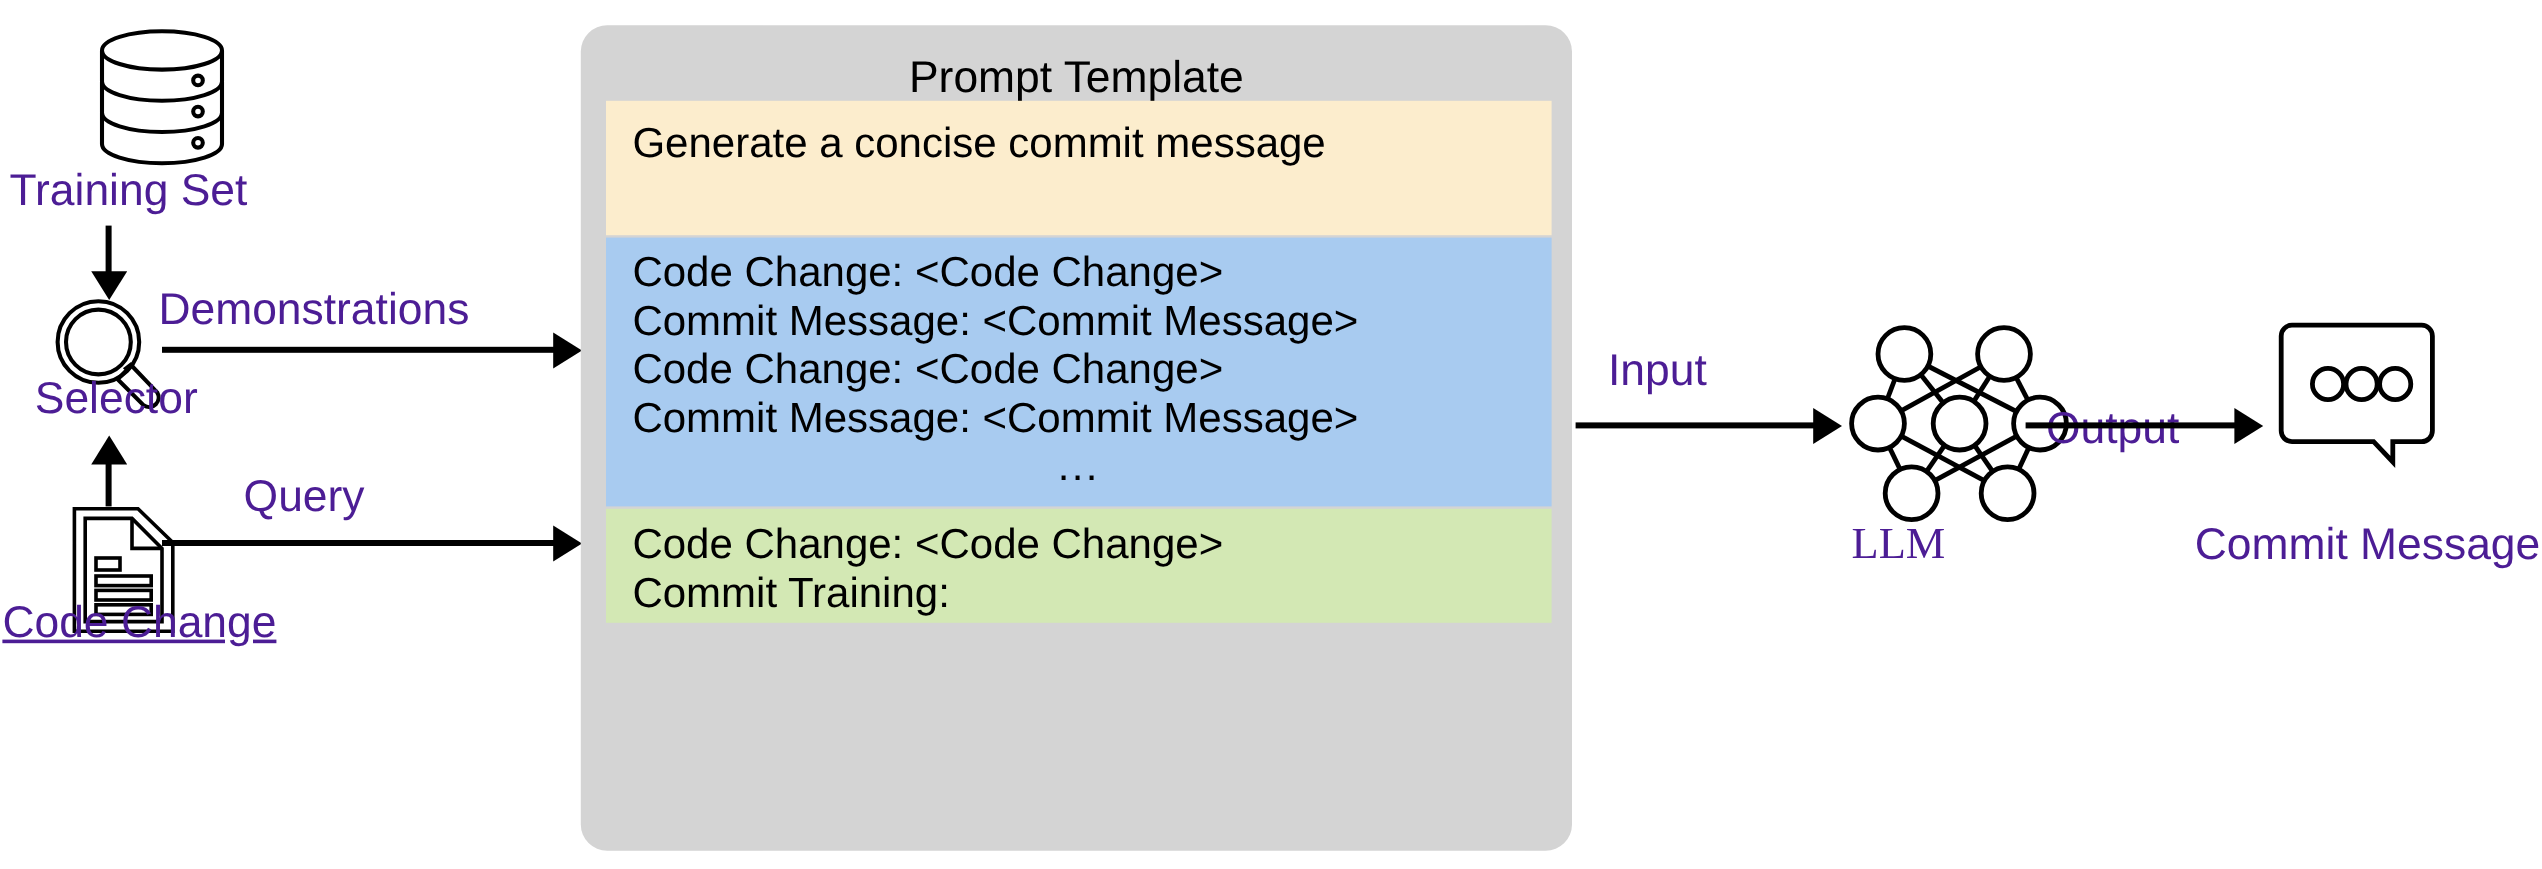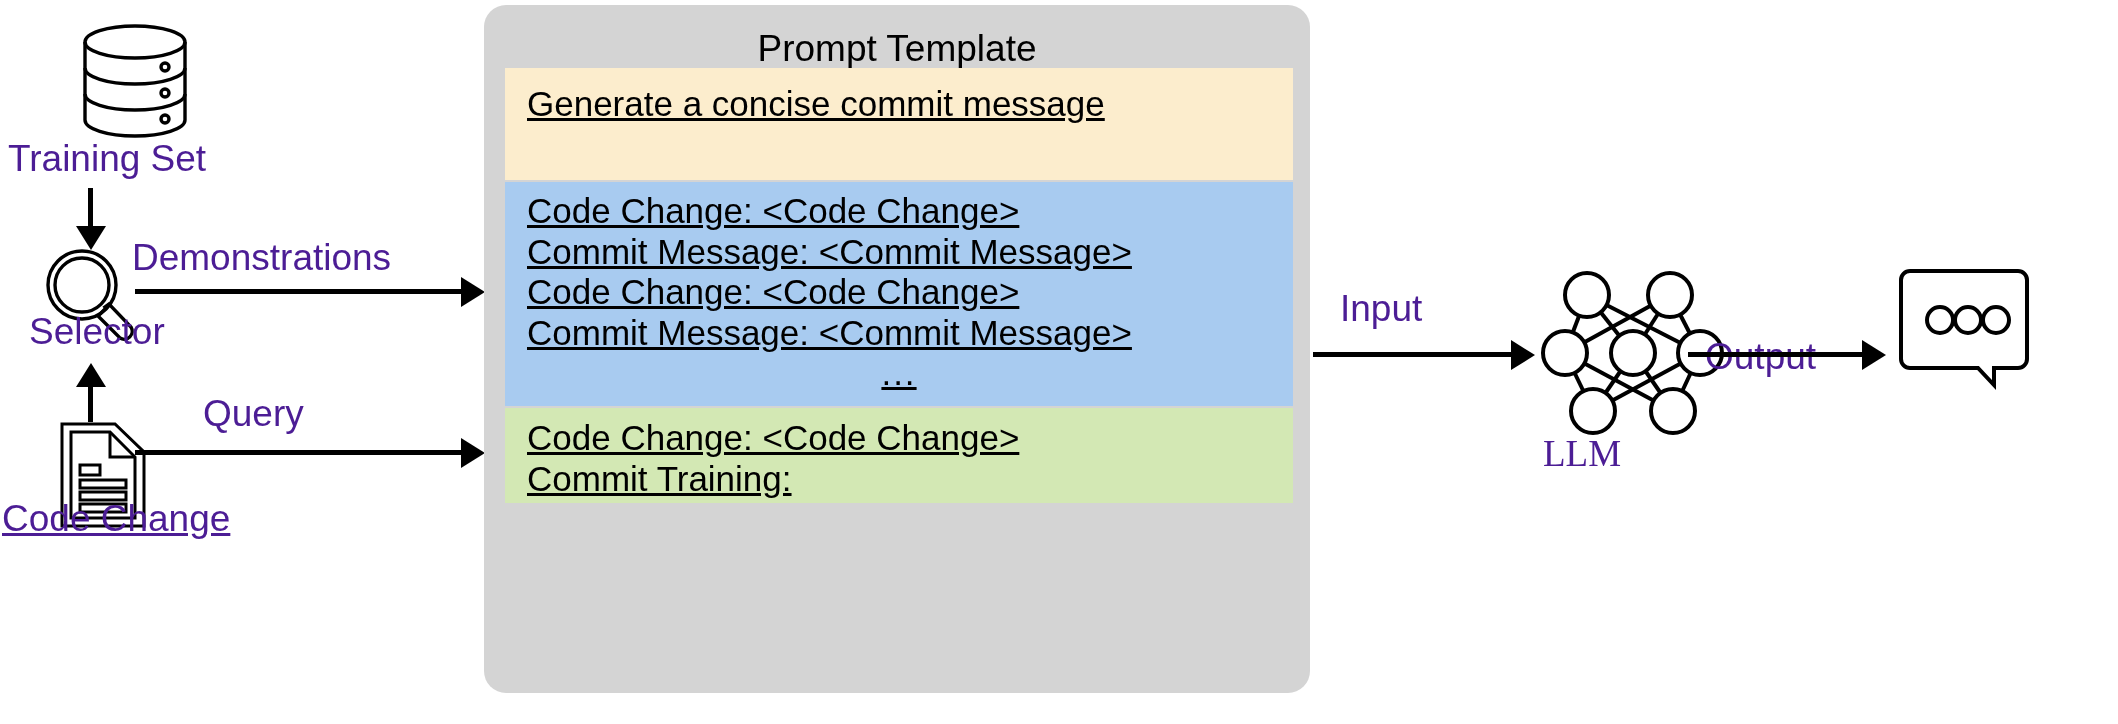--- a/index.html
+++ b/index.html
@@ -22,21 +22,21 @@
     position: absolute;
     color: #4c1d95;
     font-family: "Liberation Sans", sans-serif;
     white-space: nowrap;
     line-height: 1;
   }
 
   
   #prompt-panel {
     left: 484px;
-    top: 5px;
+    top: 21px;
     width: 826px;
     height: 688px;
     background: #d4d4d4;
     border-radius: 22px;
   }
   #prompt-title {
     position: absolute;
     left: 0;
     top: 23px;
     width: 826px;
@@ -67,21 +67,20 @@
   }
   #sec-query {
     top: 403px;
     height: 95px;
     background: #d3e8b4;
     padding-top: 10px;
   }
   .section .line {
     line-height: 1.16;
     white-space: nowrap;
-    text-decoration: underline;
   }
   .section .line.center {
     text-align: center;
     padding-right: 22px;
   }
   .ellipsis-line { font-size: 35px; letter-spacing: 2px; }
 
   
   .arrow-h {
     position: absolute;
@@ -240,14 +239,15 @@
   <div class="abs" style="left:1896px; top:263px; width:142px; height:128px;">
     <svg width="142" height="128" viewBox="0 0 142 128">
       <g fill="none" stroke="#000" stroke-width="4">
         <path d="M14 8 H122 a9 9 0 0 1 9 9 V96 a9 9 0 0 1 -9 9 H98 L98 122 L82 105 H14 a9 9 0 0 1 -9 -9 V17 a9 9 0 0 1 9 -9 Z"></path>
         <circle cx="44" cy="57" r="13"></circle>
         <circle cx="72" cy="57" r="13"></circle>
         <circle cx="100" cy="57" r="13"></circle>
       </g>
     </svg>
   </div>
+  <div class="lbl" style="left:1829px; top:435px; font-size:37px;">Commit Message</div>
 
 </div>
 
 </body></html>

